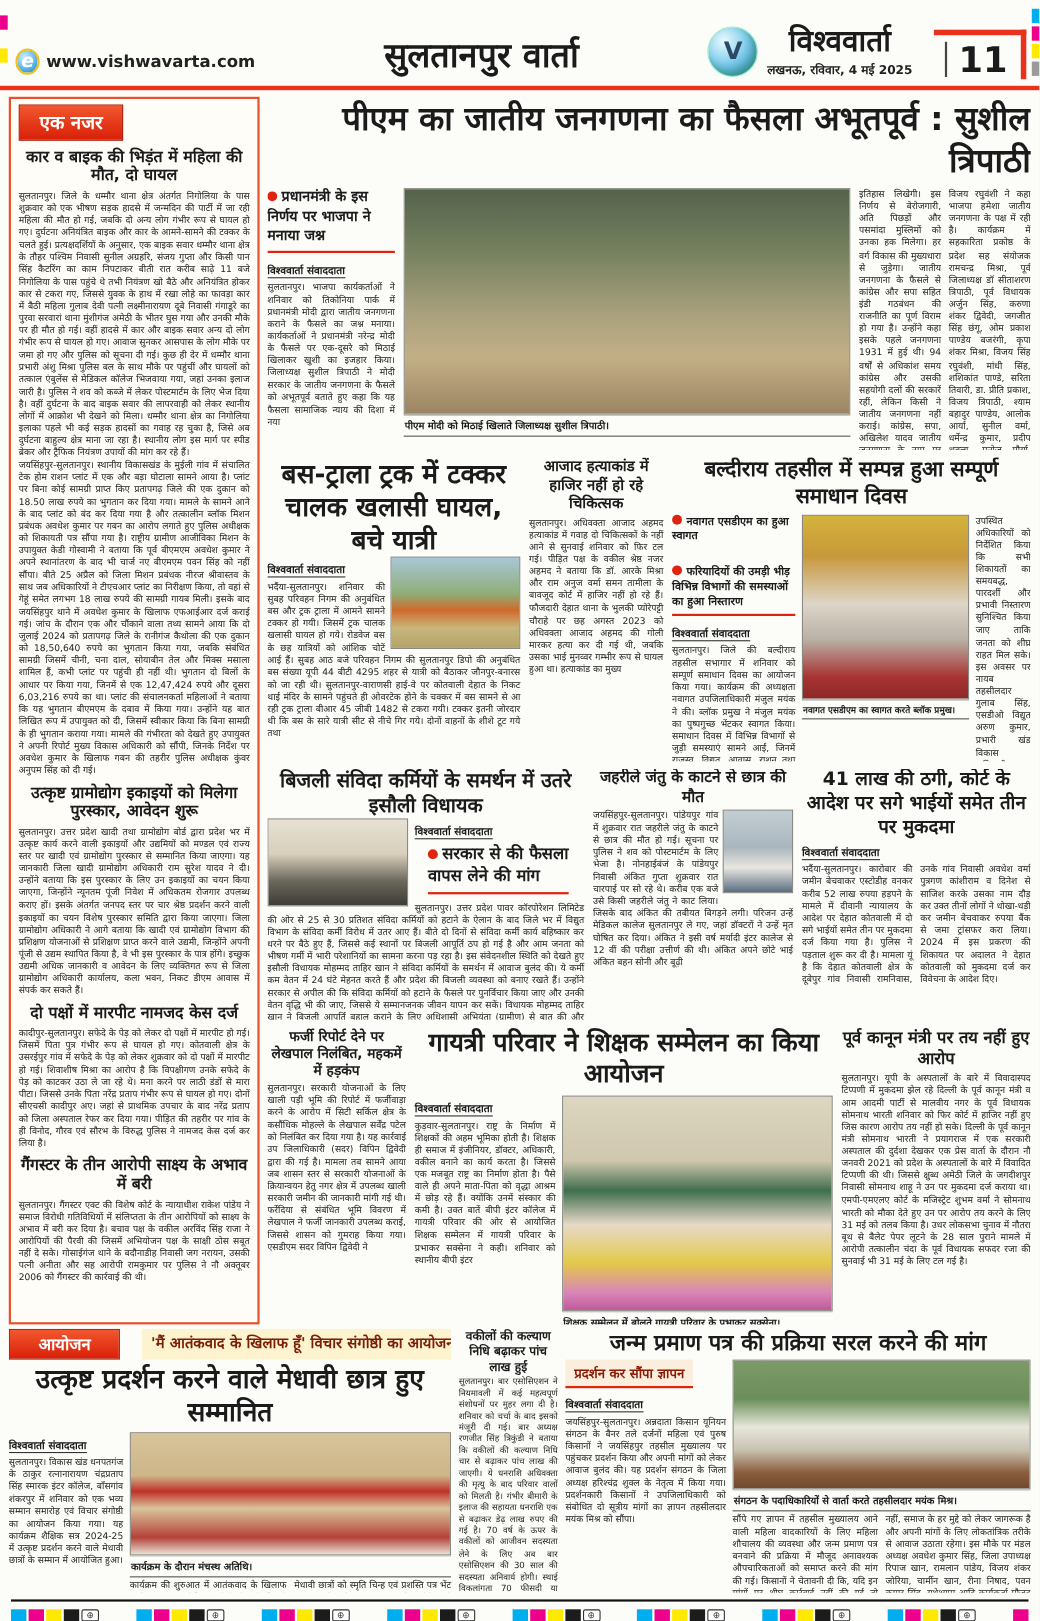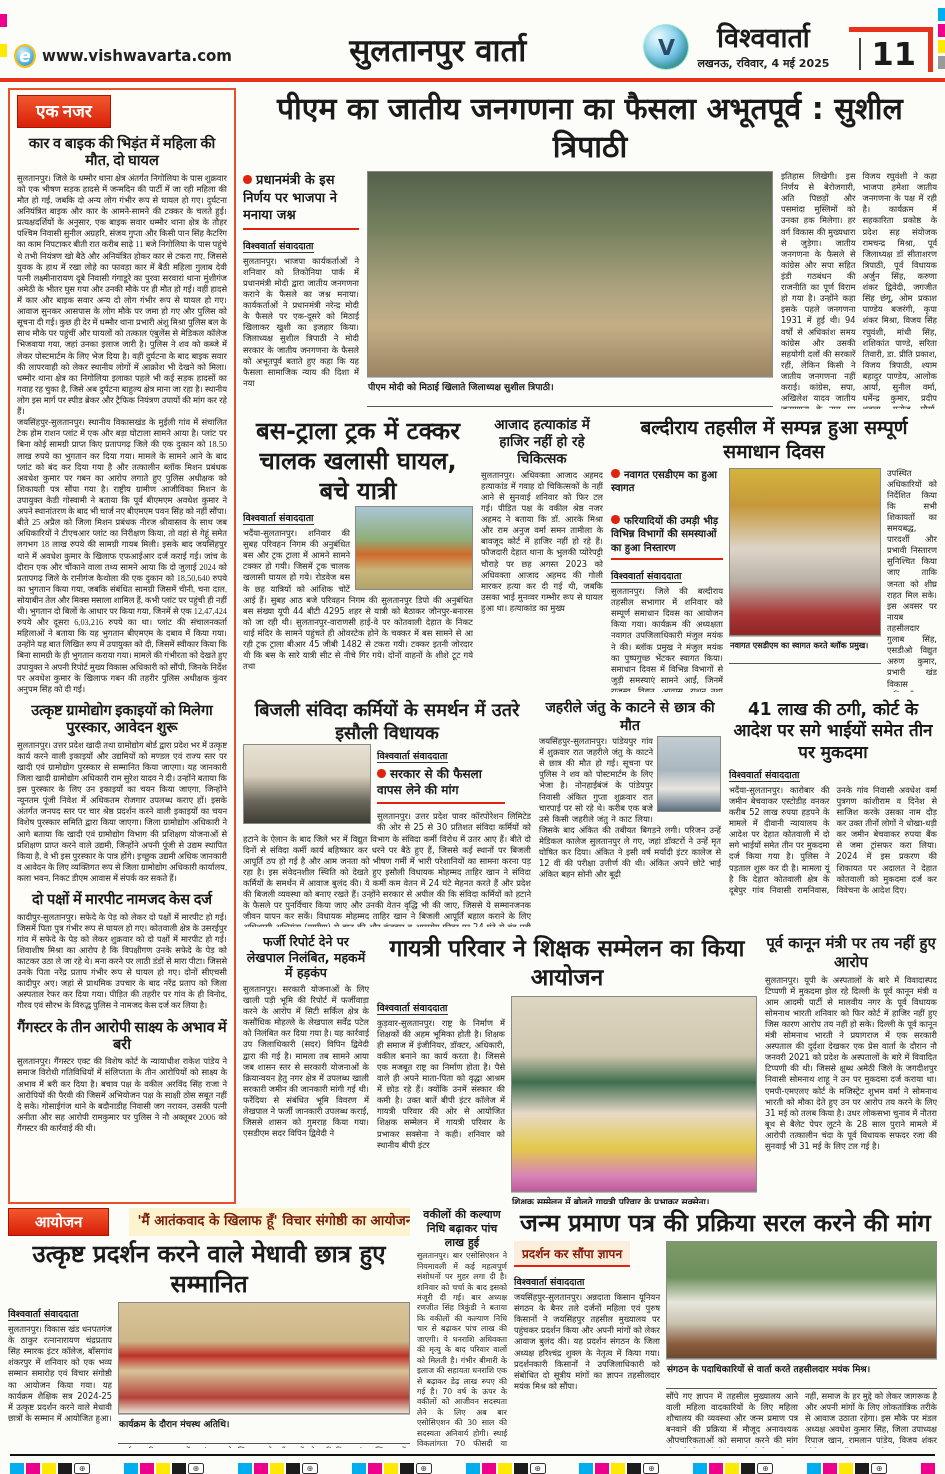--- a/index.html
+++ b/index.html
@@ -17,35 +17,35 @@
   .brand-txt .brand { font-size:27px; font-weight:800; line-height:1;text-align:center; }
   .brand-txt .edition { font-size:11px; font-weight:bold; margin-top:4px; color:#222; }
   .pgno-wrap { border-top:5px solid #e8321e; border-right:5px solid #e8321e; padding:6px 12px 2px 10px; margin-left:10px; }
   .pgno { border-left:2px solid #444; padding-left:10px; font-size:32px; font-weight:800; line-height:1; }
 
   
   .regmark { position:absolute; width:7px; height:13px; }
 
   
   .content { display:flex; gap:7px; margin:6px 8px 0; height:1116px; }
-  .sidebar { width:228px; border:2px solid #e8512a; padding:5px 7px; overflow:hidden; background:#fffdf8;font-family:Liberation Serif, serif; }
+  .sidebar { width:228px; border:2px solid #e8512a; padding:5px 7px; overflow:hidden; background:#fffdf8; }
   .main { flex:1; overflow:hidden; }
 
   .tag-red { display:inline-block; background:linear-gradient(#f2572e,#d92008); color:#fff; font-size:17px; font-weight:800; padding:3px 18px 5px; border:1px solid #a81400; }
   .h-side { font-size:14.5px; font-weight:800; text-align:center; margin:7px 0 3px; line-height:1.2; }
   .jc { font-size:8.3px; line-height:1.34; text-align:justify; color:#1e1e1e; }
   .byline { font-size:9.5px; font-weight:800; border-bottom:1px solid #333; display:inline-block; margin:2px 0 3px; }
   .dot { display:inline-block; width:9px; height:9px; border-radius:50%; background:#e0230e; margin-right:4px; }
   .kicker { font-size:13px; font-weight:800; line-height:1.35; }
   .redline { border:none; border-top:2px solid #e0230e; margin:4px 0; }
   .photo { border:1px solid #8a8a82; }
-  .cap { font-size:9px; font-weight:bold; padding:2px 1px 13px; border-bottom:1.5px solid #555; border-top:1px solid #bbb; }
-
-  
-  .lead-hl { font-size:30px; font-weight:800; text-align:center; line-height:1.25; margin:2px 0 6px; }
+  .cap { font-size:9px; font-weight:bold; padding:2px 1px 3px; border-bottom:1.5px solid #555; border-top:1px solid #bbb; }
+
+  
+  .lead-hl { font-size:30px; font-weight:800; text-align:right; line-height:1.25; margin:2px 0 6px; }
   .lead-grid { display:grid; grid-template-columns:116px 406px 1fr; gap:8px; height:238px; overflow:hidden; }
   .cols2 { column-count:2; column-gap:7px; }
 
   .band { display:grid; gap:8px; margin-top:7px; overflow:hidden; }
   .band2 { grid-template-columns:230px 122px 1fr; height:276px; }
   .band3 { grid-template-columns:288px 182px 1fr; height:228px; }
   .band4 { grid-template-columns:126px 1fr 172px; height:288px; }
   .h-mid { font-weight:800; text-align:center; line-height:1.25; }
 
   
@@ -161,21 +161,21 @@
             <p class="jc">उपस्थित अधिकारियों को निर्देशित किया कि सभी शिकायतों का समयबद्ध, पारदर्शी और प्रभावी निस्तारण सुनिश्चित किया जाए ताकि जनता को शीघ्र राहत मिल सके। इस अवसर पर नायब तहसीलदार गुलाब सिंह, एसडीओ विद्युत अरुण कुमार, प्रभारी खंड विकास अधिकारी शिवकुमार, खंड शिक्षा अधिकारी बल्दीराय रोगी सिंह, खंड शिक्षा अधिकारी धनपतगंज श्याम बिहारी, राजस्व निरीक्षक एवं लेखपालगण भी मौजूद रहे। सभी अधिकारियों ने मौके पर ही कई शिकायतों को दर्ज कर उनके समाधान की प्रक्रिया शुरू की।</p>
           </div>
         </div>
       </div>
 
       <div class="band band3">
         <div>
           <h2 class="h-mid" style="font-size:18px">बिजली संविदा कर्मियों के समर्थन में उतरे इसौली विधायक</h2>
           <div class="byline">विश्ववार्ता संवाददाता</div>
           <div class="photo" style="float:left; width:128px; height:80px; margin:0 6px 2px 0; background:linear-gradient(180deg,#e6e1d4 0%,#d8cfbc 40%,#6a675c 72%,#3e3d36 100%)"></div>
-          <div class="kicker" style="float:left; width:128px; font-size:12px; margin:0 6px 3px 0"><span class="dot"></span><span>सरकार से की फैसला वापस लेने की मांग</span><hr class="redline"></div>
+          <div class="kicker" style="float:left; width:128px; font-size:15px; margin:0 6px 3px 12px"><span class="dot"></span><span>सरकार से की फैसला वापस लेने की मांग</span><hr class="redline"></div>
           <p class="jc">सुलतानपुर। उत्तर प्रदेश पावर कॉरपोरेशन लिमिटेड की ओर से 25 से 30 प्रतिशत संविदा कर्मियों को हटाने के ऐलान के बाद जिले भर में विद्युत विभाग के संविदा कर्मी विरोध में उतर आए हैं। बीते दो दिनों से संविदा कर्मी कार्य बहिष्कार कर धरने पर बैठे हुए हैं, जिससे कई स्थानों पर बिजली आपूर्ति ठप हो गई है और आम जनता को भीषण गर्मी में भारी परेशानियों का सामना करना पड़ रहा है। इस संवेदनशील स्थिति को देखते हुए इसौली विधायक मोहम्मद ताहिर खान ने संविदा कर्मियों के समर्थन में आवाज बुलंद की। ये कर्मी कम वेतन में 24 घंटे मेहनत करते हैं और प्रदेश की बिजली व्यवस्था को बनाए रखते हैं। उन्होंने सरकार से अपील की कि संविदा कर्मियों को हटाने के फैसले पर पुनर्विचार किया जाए और उनकी वेतन वृद्धि भी की जाए, जिससे ये सम्मानजनक जीवन यापन कर सकें। विधायक मोहम्मद ताहिर खान ने बिजली आपूर्ति बहाल कराने के लिए अधिशासी अभियंता (ग्रामीण) से बात की और कुंडवार व आसरोग फीडर पर 24 घंटे से बंद पड़ी बिजली व्यवस्था को तत्काल बहाल कराने के</p>
         </div>
         <div>
           <h2 class="h-mid" style="font-size:14px">जहरीले जंतु के काटने से छात्र की मौत</h2>
           <div class="photo" style="float:right; width:64px; height:76px; margin:2px 0 2px 4px; background:linear-gradient(180deg,#c2cdd4 0%,#aab6bd 45%,#e8e6e0 70%,#5a6e80 100%)"></div>
           <p class="jc" style="margin-top:2px">जयसिंहपुर-सुलतानपुर। पांडेयपुर गांव में शुक्रवार रात जहरीले जंतु के काटने से छात्र की मौत हो गई। सूचना पर पुलिस ने शव को पोस्टमार्टम के लिए भेजा है। नोनहाईबंजं के पांडेयपुर निवासी अंकित गुप्ता शुक्रवार रात चारपाई पर सो रहे थे। करीब एक बजे उसे किसी जहरीले जंतु ने काट लिया। जिसके बाद अंकित की तबीयत बिगड़ने लगी। परिजन उन्हें मेडिकल कालेज सुलतानपुर ले गए, जहां डॉक्टरों ने उन्हें मृत घोषित कर दिया। अंकित ने इसी वर्ष मर्यादी इंटर कालेज से 12 वीं की परीक्षा उत्तीर्ण की थी। अंकित अपने छोटे भाई अंकित बहन सोनी और बूढ़ी</p>
         </div>
         <div>
           <h2 class="h-mid" style="font-size:17px">41 लाख की ठगी, कोर्ट के आदेश पर सगे भाईयों समेत तीन पर मुकदमा</h2>
           <div class="byline">विश्ववार्ता संवाददाता</div>
@@ -229,21 +229,21 @@
         </div>
       </div>
     </div>
 
     <div style="width:90px">
       <h2 class="h-mid" style="font-size:11px">वकीलों की कल्याण निधि बढ़ाकर पांच लाख हुई</h2>
       <p class="jc" style="font-size:7.8px; margin-top:2px">सुलतानपुर। बार एसोसिएशन ने नियमावली में कई महत्वपूर्ण संशोधनों पर मुहर लगा दी है। शनिवार को चर्चा के बाद इसको मंजूरी दी गई। बार अध्यक्ष रणजीत सिंह त्रिकुंडी ने बताया कि वकीलों की कल्याण निधि चार से बढ़ाकर पांच लाख की जाएगी। ये धनराशि अधिवक्ता की मृत्यु के बाद परिवार वालों को मिलती है। गंभीर बीमारी के इलाज की सहायता धनराशि एक से बढ़ाकर डेढ़ लाख रुपए की गई है। 70 वर्ष के ऊपर के वकीलों को आजीवन सदस्यता लेने के लिए अब बार एसोसिएशन की 30 साल की सदस्यता अनिवार्य होगी। स्थाई विकलांगता 70 फीसदी या अधिक होने पर सहायता धनराशि 50 हजार से बढ़ाकर एक लाख करने का प्रस्ताव पास हुआ है। एडवाइजरी कमेटी का गठन अब पंच सदस्यों से होगा। इनमें तीन निर्विरोध निर्वाचित पूर्व बार अध्यक्ष तथा 20 साल तक नियमित वकालत करने वाले दो वकील सदस्य होंगे।</p>
     </div>
 
     <div style="flex:1">
-      <h2 class="h-mid" style="font-size:24px">जन्म प्रमाण पत्र की प्रक्रिया सरल करने की मांग</h2>
+      <h2 class="h-mid" style="font-size:20px">जन्म प्रमाण पत्र की प्रक्रिया सरल करने की मांग</h2>
       <div style="display:grid; grid-template-columns:146px 1fr; gap:6px; margin-top:3px">
         <div>
           <span class="kbox">प्रदर्शन कर सौंपा ज्ञापन</span>
           <div><span class="byline">विश्ववार्ता संवाददाता</span></div>
           <p class="jc">जयसिंहपुर-सुलतानपुर। अन्नदाता किसान यूनियन संगठन के बैनर तले दर्जनों महिला एवं पुरुष किसानों ने जयसिंहपुर तहसील मुख्यालय पर पहुंचकर प्रदर्शन किया और अपनी मांगों को लेकर आवाज बुलंद की। यह प्रदर्शन संगठन के जिला अध्यक्ष हरिश्चंद्र शुक्ल के नेतृत्व में किया गया। प्रदर्शनकारी किसानों ने उपजिलाधिकारी को संबोधित दो सूत्रीय मांगों का ज्ञापन तहसीलदार मयंक मिश्र को सौंपा।</p>
         </div>
         <div>
           <div class="photo" style="width:100%; height:118px; background:linear-gradient(180deg,#7d9a68 0%,#6b8f5a 30%,#e8e6dc 52%,#c8c2b0 70%,#8a5c3c 88%,#6e4a30 100%)"></div>
           <div class="cap">संगठन के पदाधिकारियों से वार्ता करते तहसीलदार मयंक मिश्र।</div>
           <p class="jc cols2" style="margin-top:2px">सौंपे गए ज्ञापन में तहसील मुख्यालय आने वाली महिला वादकारियों के लिए महिला शौचालय की व्यवस्था और जन्म प्रमाण पत्र बनवाने की प्रक्रिया में मौजूद अनावश्यक औपचारिकताओं को समाप्त करने की मांग की गई। किसानों ने चेतावनी दी कि, यदि इन मांगों पर शीघ्र कार्रवाई नहीं की गई तो आंदोलन को तेज किया जाएगा। हरिश्चंद्र शुक्ल ने कहा कि किसान सिर्फ अन्नदाता नहीं, समाज के हर मुद्दे को लेकर जागरूक है और अपनी मांगों के लिए लोकतांत्रिक तरीके से आवाज उठाता रहेगा। इस मौके पर मंडल अध्यक्ष अवधेश कुमार सिंह, जिला उपाध्यक्ष रिपाज खान, रामलान पांडेय, विजय शंकर जोरिया, चार्मीन खान, रीना निषाद, पवन कुमार सिंह, यथेश्याम आदि कार्यकर्ता मौजूद रहे।</p>

